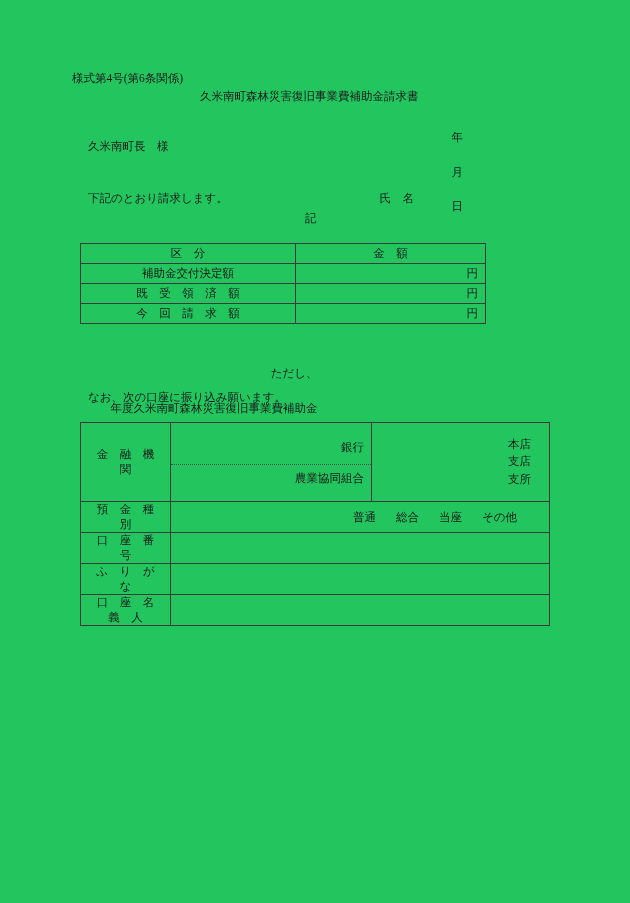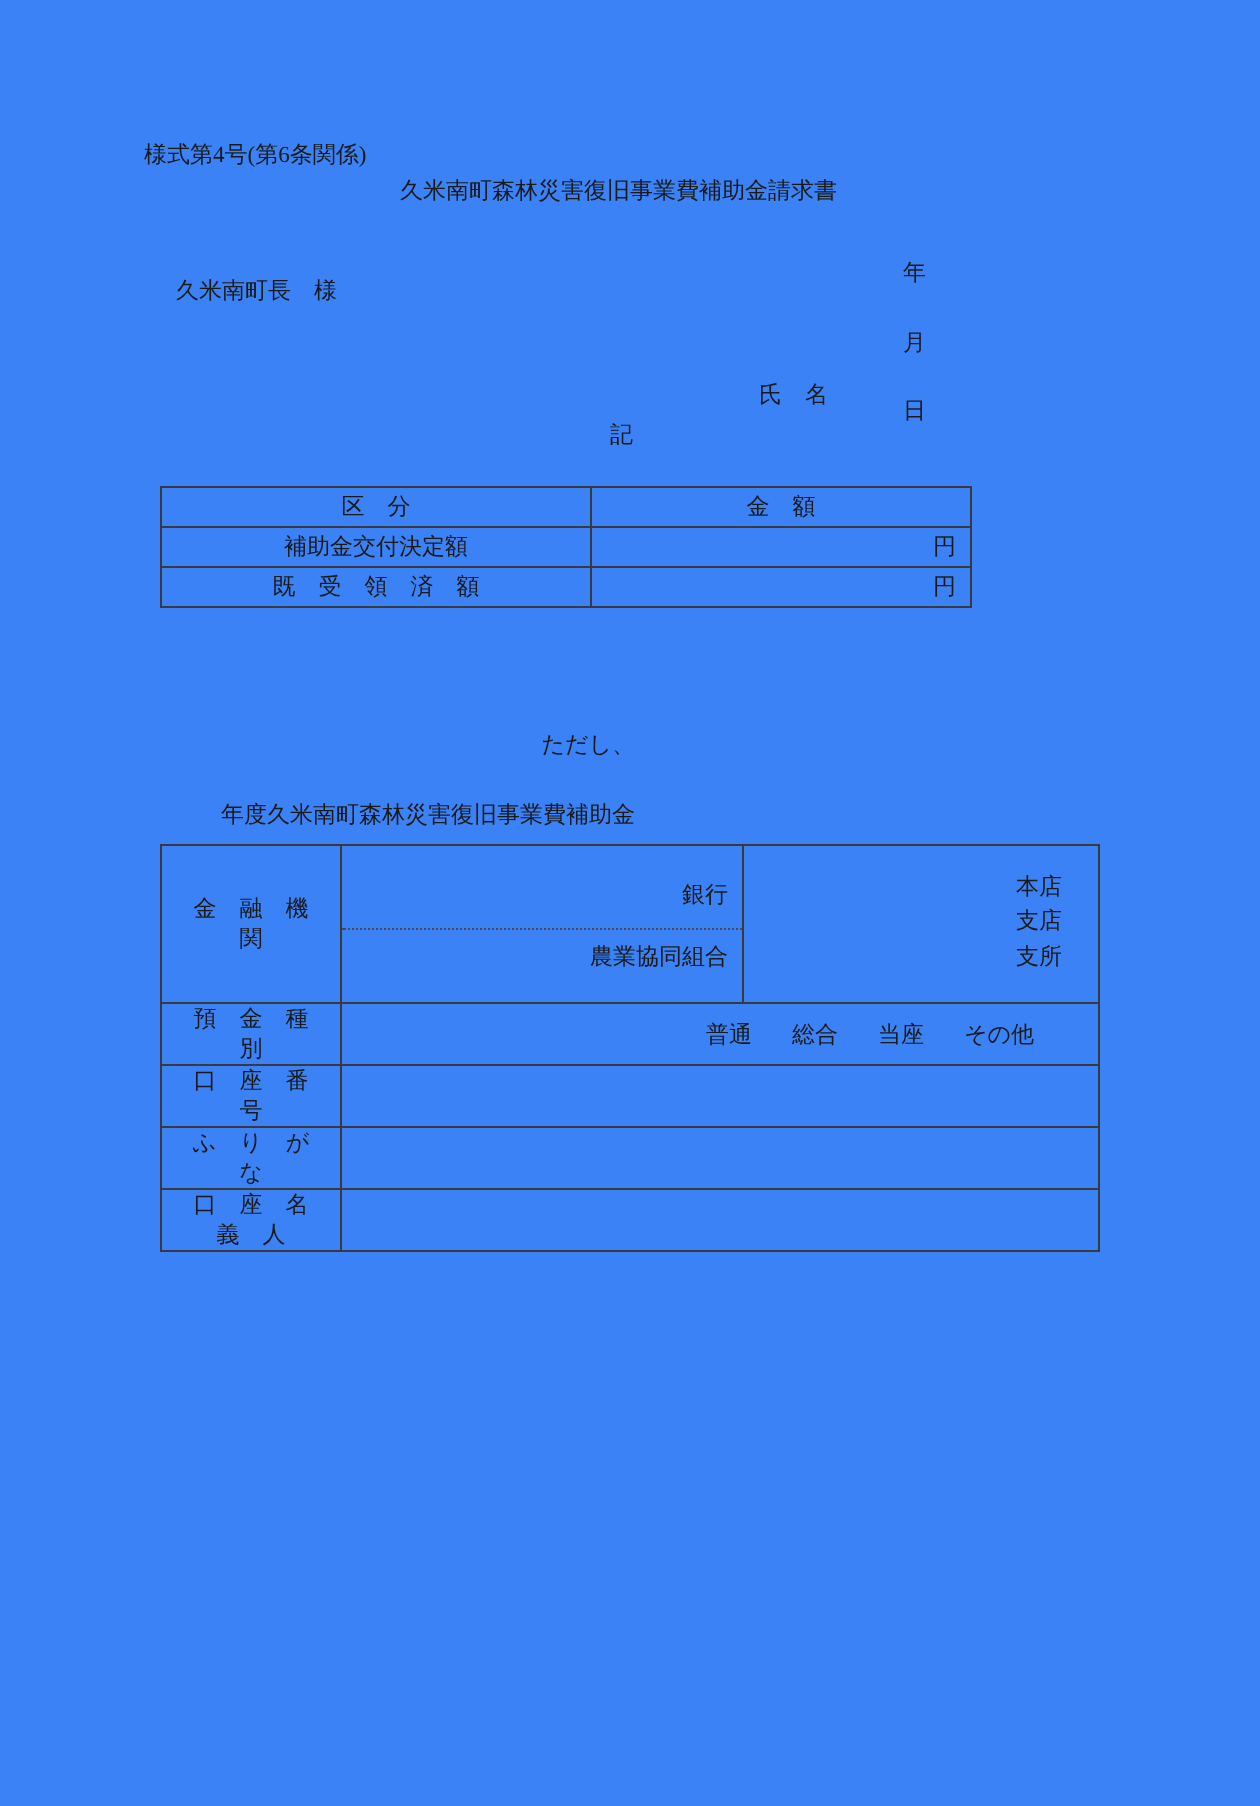--- a/index.html
+++ b/index.html
@@ -8,21 +8,21 @@
     background: #ffffff;
   }
   body {
     font-family: "Liberation Serif", "DejaVu Serif", serif;
     color: #1a1a1a;
   }
   #page {
     position: relative;
     width: 630px;
     height: 903px;
-    background: #3b82f6;
+    background: #22c55e;
     overflow: hidden;
   }
   .abs { position: absolute; }
   .t { font-size: 11.5px; line-height: 1.5; white-space: pre; }
 
   
   #form-number { left: 72px; top: 70px; }
   #doc-title   { left: 200px; top: 88px; }
   #date-line   { left: 440px; top: 112px; letter-spacing: 0; }
   #date-line span { display: inline-block; }
@@ -130,46 +130,52 @@
     <span>日</span>
   </div>
 
   <div class="abs t" id="addressee">久米南町長　様</div>
 
 
   <div class="abs t" id="applicant-name-row">
     <span>氏　名</span>
   </div>
 
+  <div class="abs t" id="request-sentence">下記のとおり請求します。</div>
 
   <div class="abs t" id="ki-mark">記</div>
 
   <table class="abs" id="amount-table">
     <tbody>
         <tr>
       <td class="col-kubun">区　分</td>
       <td class="col-kingaku">金　額</td>
     </tr>
     <tr>
       <td class="col-kubun">補助金交付決定額</td>
       <td class="cell-amount"><span>円</span></td>
     </tr>
     <tr>
       <td class="col-kubun">既　受　領　済　額</td>
       <td class="cell-amount"><span>円</span></td>
     </tr>
+    <tr>
+      <td class="col-kubun">今　回　請　求　額</td>
+      <td class="cell-amount"><span>円</span></td>
+    </tr>
   </tbody>
     </table>
 
   <div class="abs t" id="tadashi-line">
     <span>ただし、</span>
     <span class="fy-gap"></span>
     <span>年度久米南町森林災害復旧事業費補助金</span>
   </div>
 
+  <div class="abs t" id="naoline">なお、次の口座に振り込み願います。</div>
 
   <table class="abs" id="bank-table">
     <tbody>
         <tr>
       <td class="bank-label">金　融　機　関</td>
       <td class="bank-name-cell">
         <div class="bank-upper">
           <span>銀行</span>
         </div>
         <div class="bank-lower">

